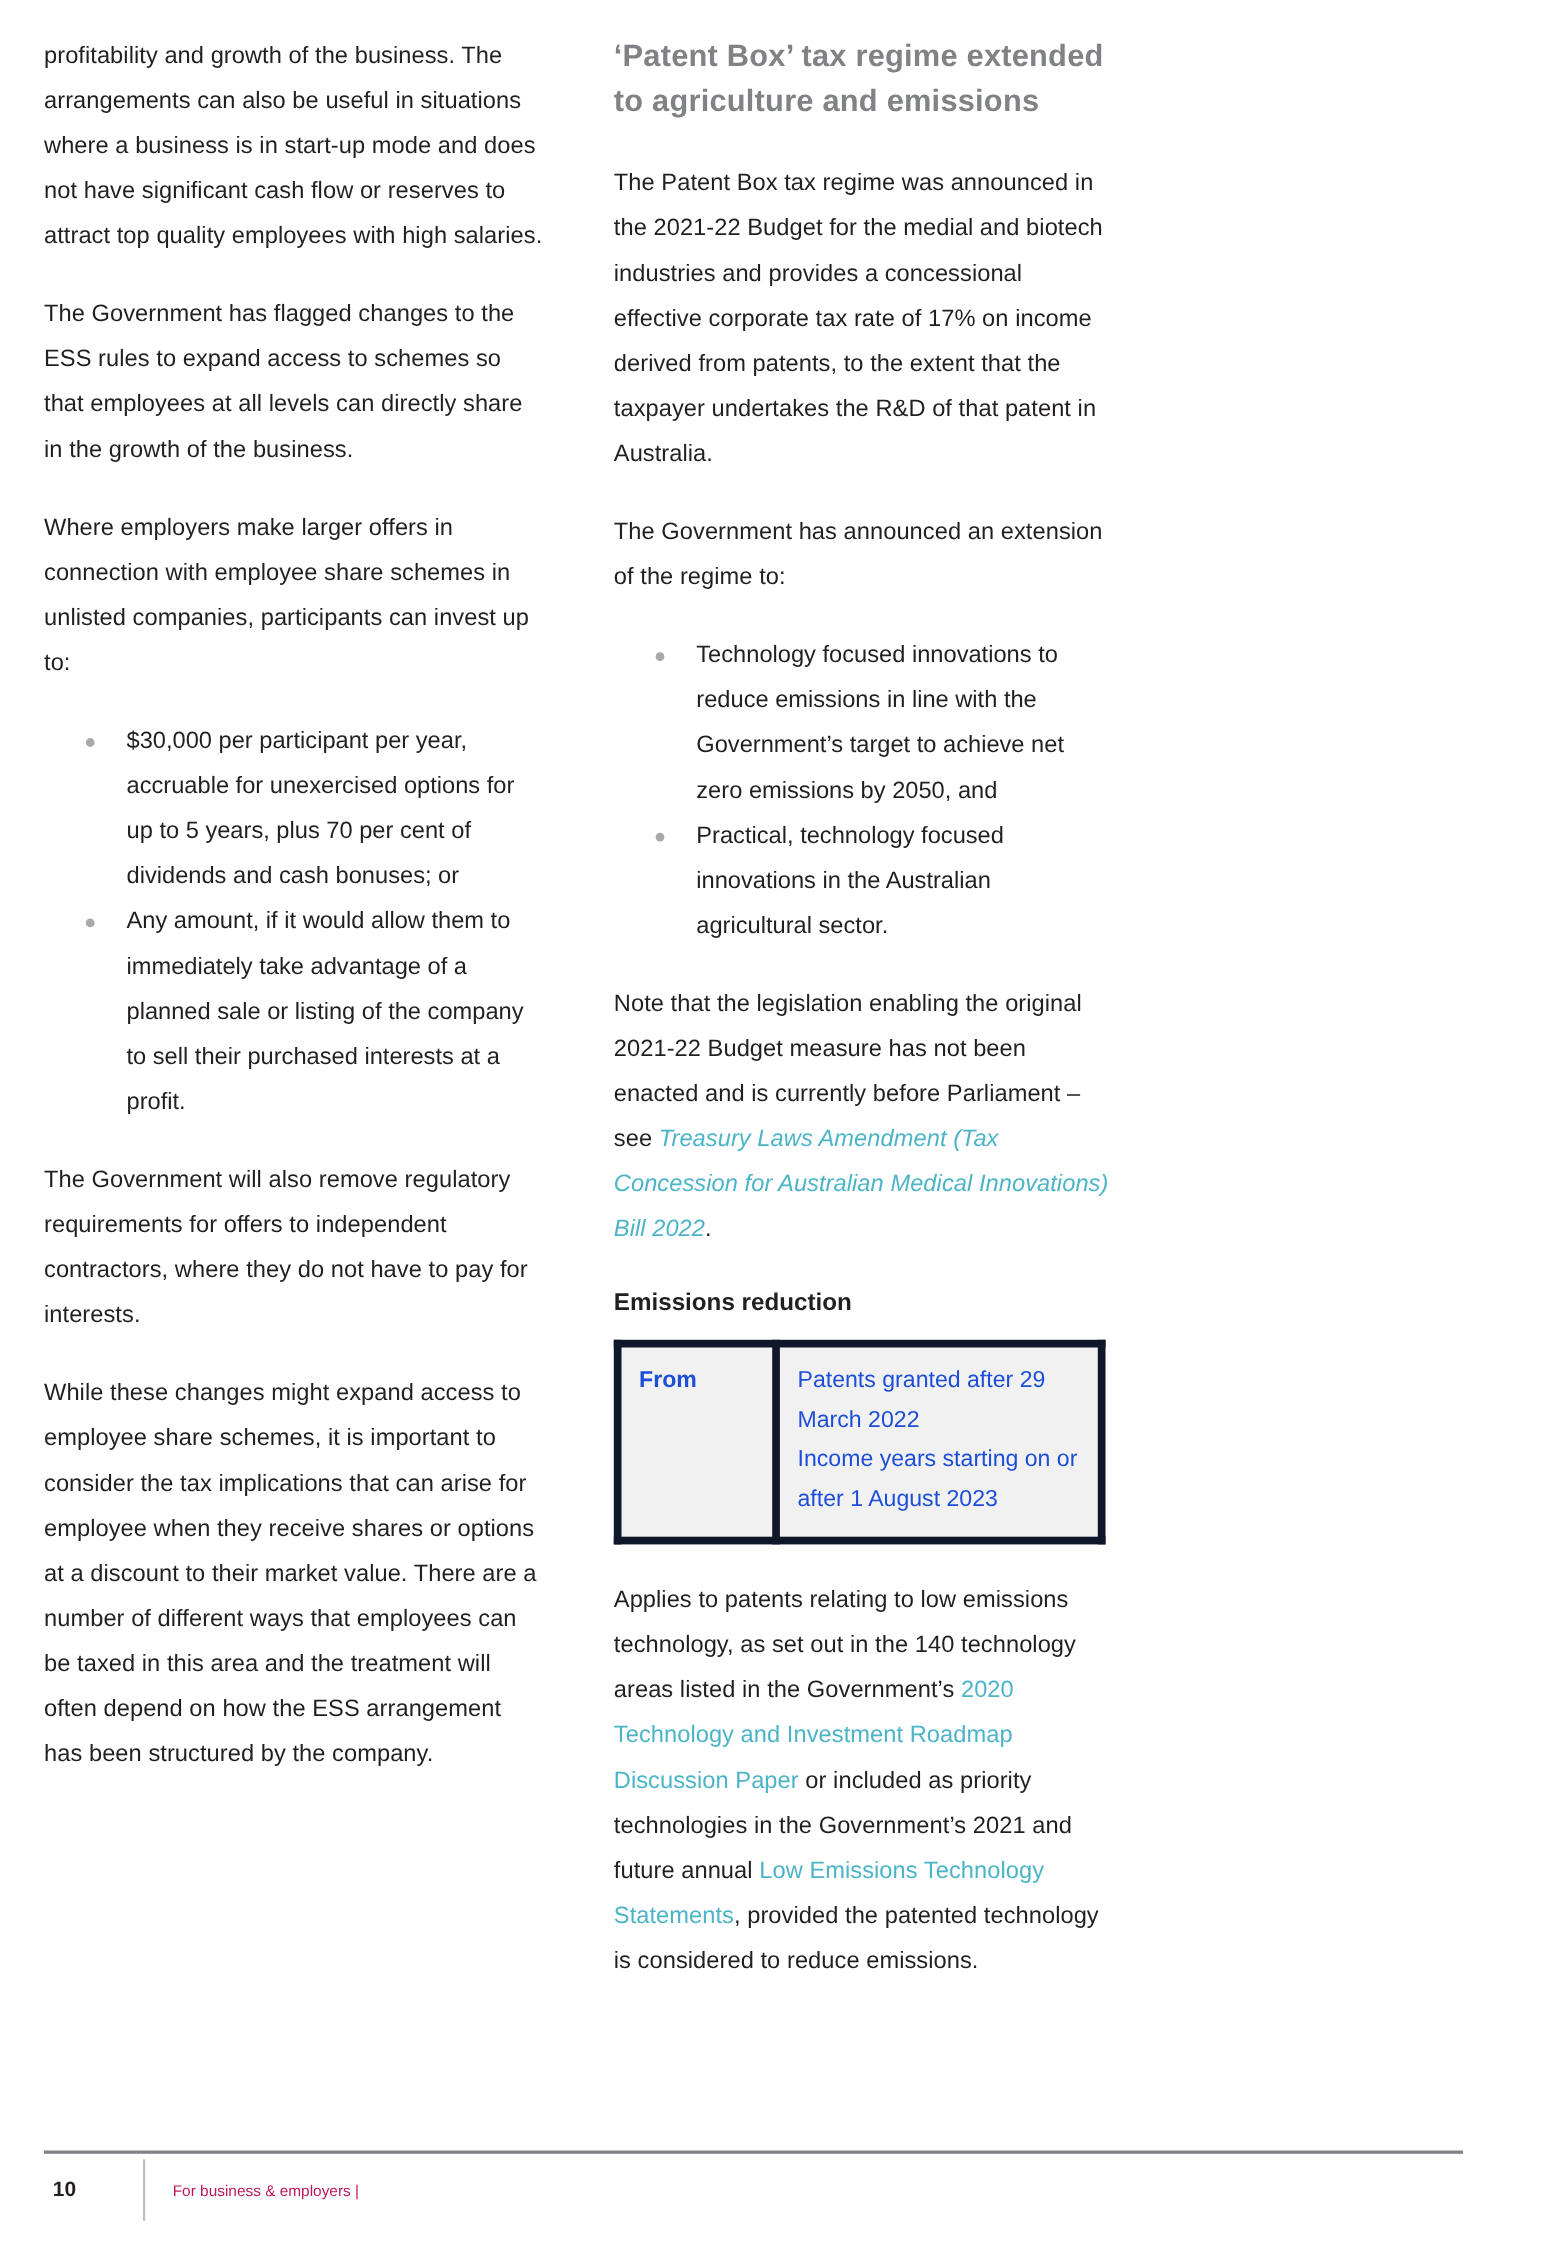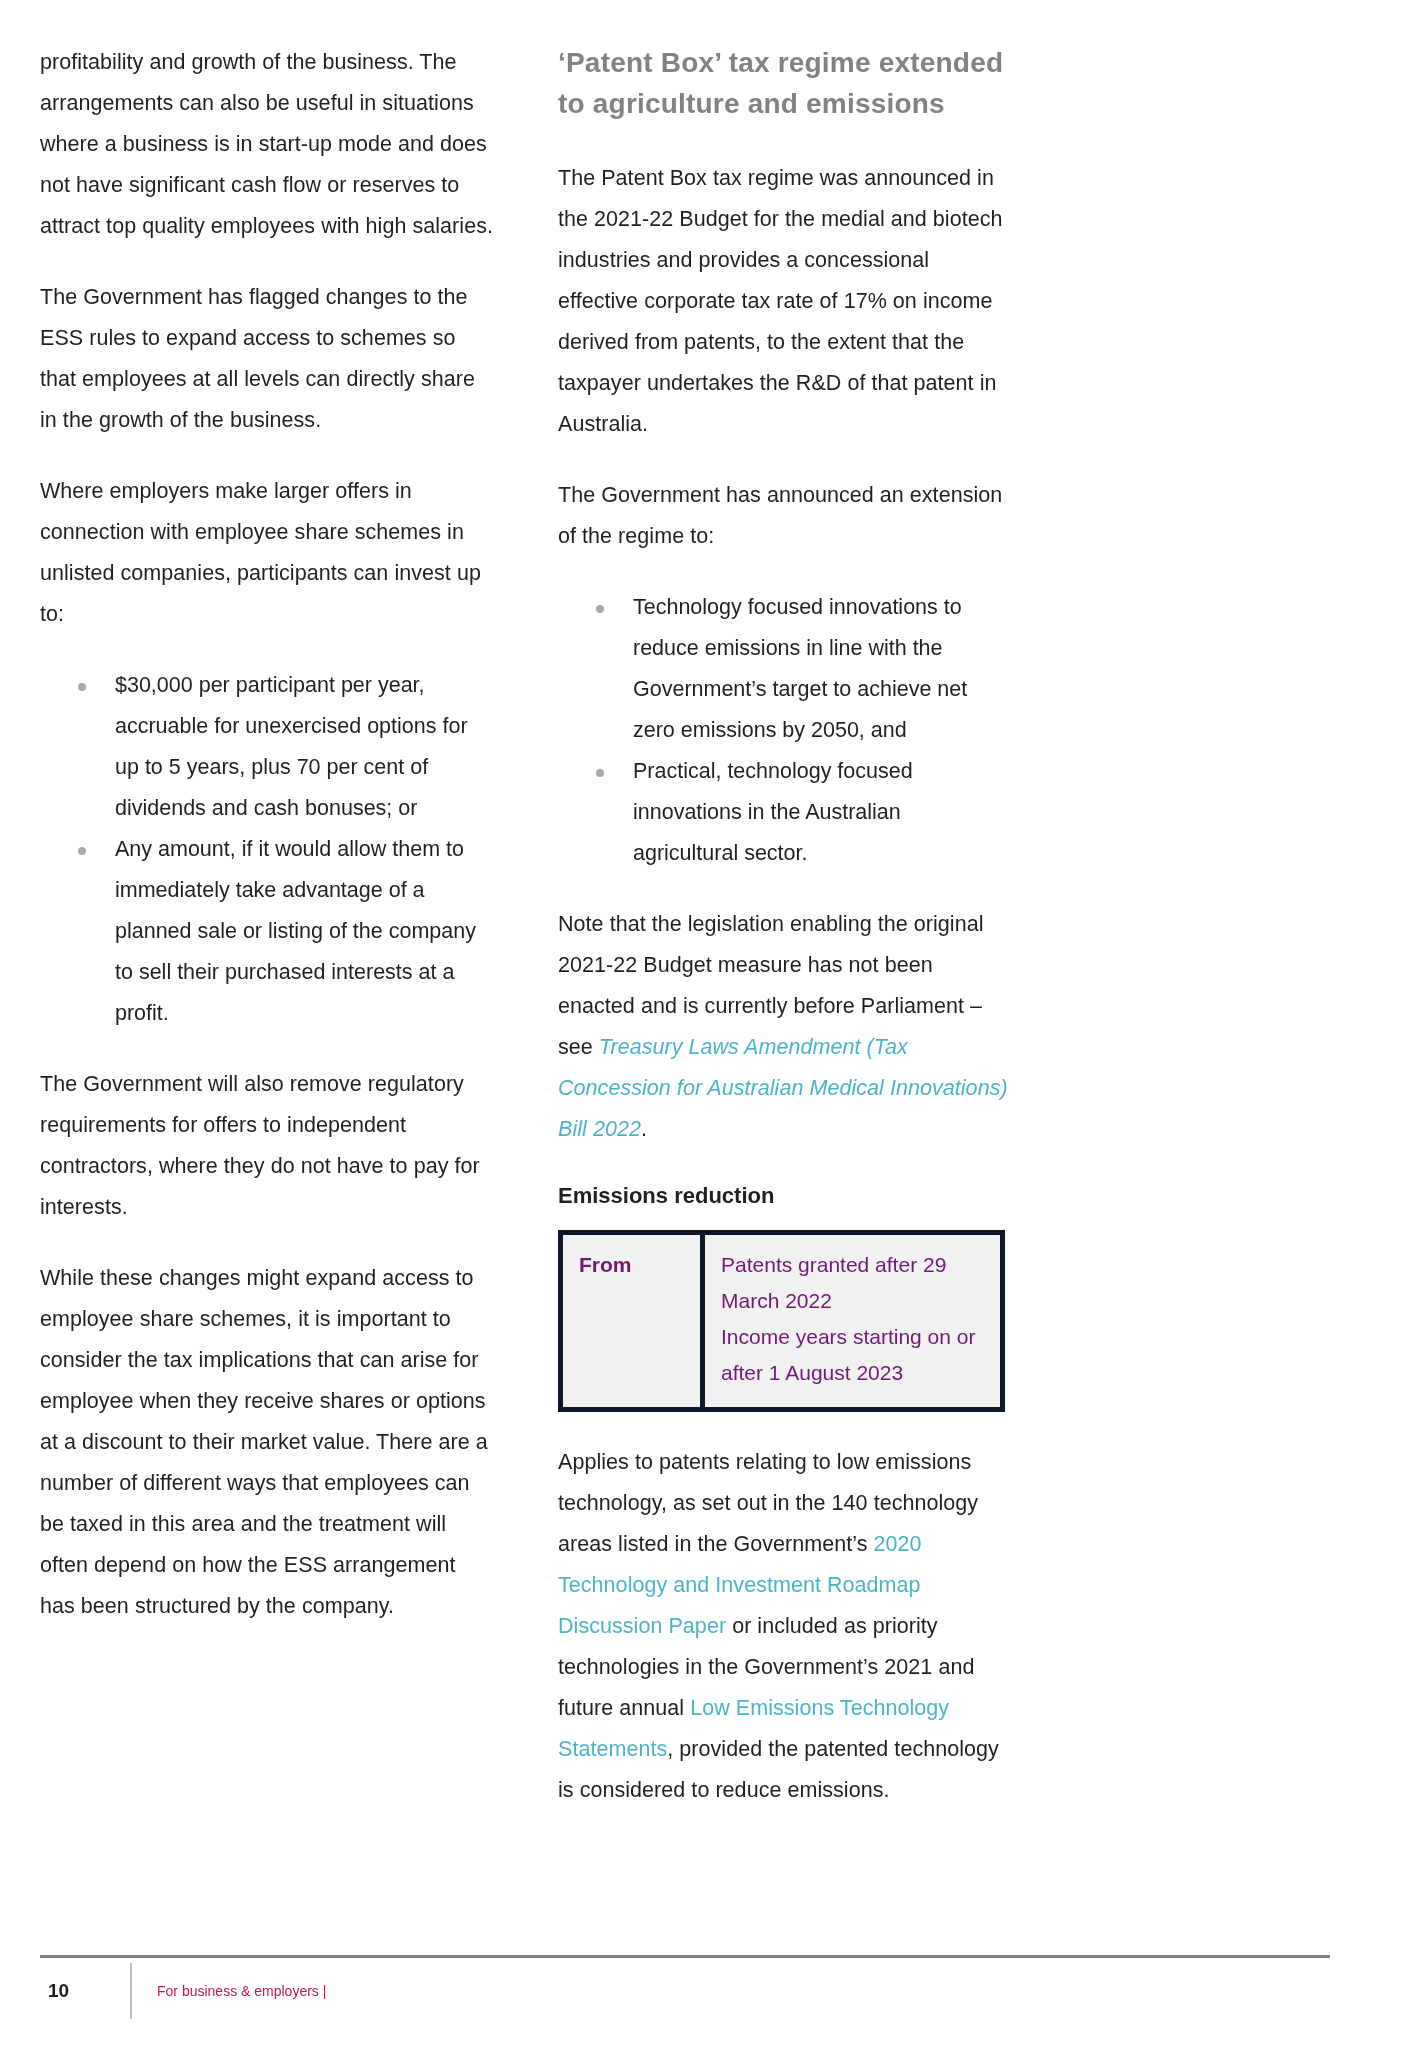--- a/index.html
+++ b/index.html
@@ -15,21 +15,21 @@
     color: #231f20;
     overflow: hidden;
   }
   .page {
     position: absolute;
     inset: 0;
     background: #ffffff;
   }
   .col {
     position: absolute;
-    top: 42px;
+    top: 30px;
     width: 455px;
   }
   .col-left  { left: 40px;  }
   .col-right { left: 558px; width: 455px; }
 
   p.body {
     margin: 0 0 30px 0;
     font-size: 21.5px;
     line-height: 41px;
     color: #231f20;
@@ -87,26 +87,26 @@
 
   table.info-table {
     border-collapse: collapse;
     width: 447px;
     margin: 0 0 30px 0;
     background: #f1f1f1;
     border: 1px solid #bcbec0;
     table-layout: fixed;
   }
   table.info-table td {
-    border: 5px solid #0f172a;
+    border: 7px solid #0f172a;
     padding: 12px 16px 16px 16px;
     font-size: 21px;
     line-height: 36px;
     vertical-align: top;
-    color: #701a75;
+    color: #1d4ed8;
   }
   table.info-table td.label-cell {
     width: 105px;
     font-weight: bold;
   }
 
   .footer {
     position: absolute;
     left: 40px;
     top: 1955px;

